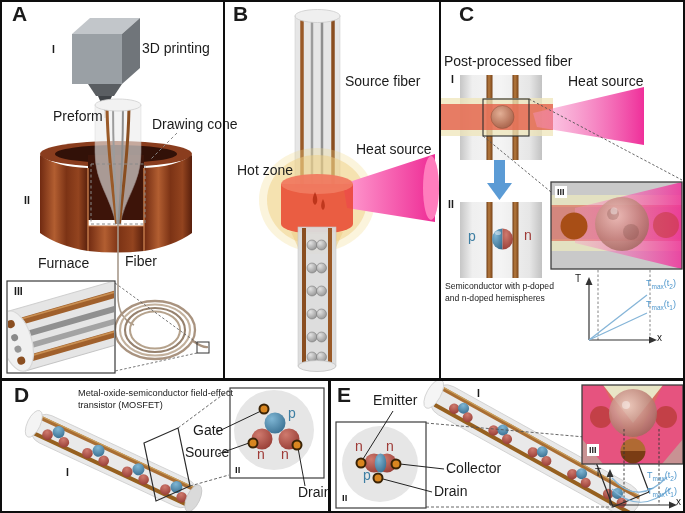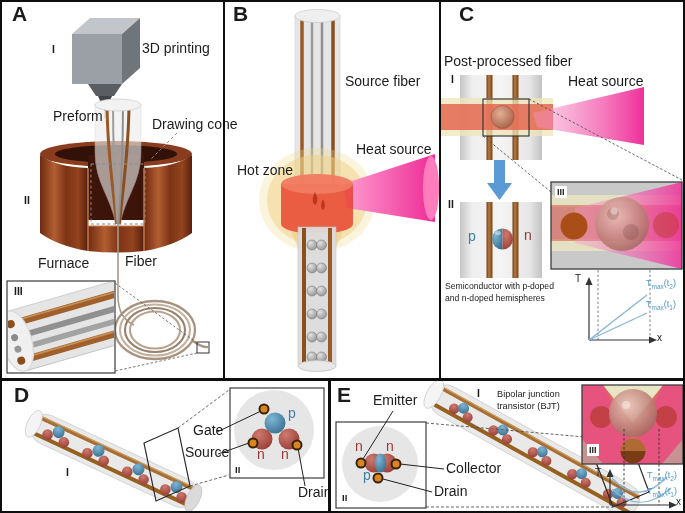--- a/index.html
+++ b/index.html
@@ -351,20 +351,21 @@
         <line x1="215" y1="51" x2="259" y2="30" stroke="#222" stroke-width="1"></line>
         <line x1="216" y1="73" x2="247" y2="62" stroke="#222" stroke-width="1"></line>
         <line x1="296" y1="67" x2="303" y2="105" stroke="#222" stroke-width="1"></line>
         <circle cx="262" cy="28" r="4.5" fill="#d98620" stroke="#3a2306" stroke-width="2"></circle>
         <circle cx="251" cy="62" r="4.5" fill="#d98620" stroke="#3a2306" stroke-width="2"></circle>
         <circle cx="295" cy="64" r="4.5" fill="#d98620" stroke="#3a2306" stroke-width="2"></circle>
       </g>
     </svg>
 
     <div class="lbl letter" style="left:12px;top:8px">D</div>
+    <div class="lbl ctr" style="left:76px;top:7px;width:160px;font-size:9.2px;line-height:11.5px">Metal-oxide-semiconductor field-effect transistor (MOSFET)</div>
     <div class="lbl roman" style="left:64px;top:86px">I</div>
     <div class="lbl" style="left:191px;top:44px">Gate</div>
     <div class="lbl" style="left:183px;top:66px">Source</div>
     <div class="lbl" style="left:296px;top:106px">Drain</div>
     <div class="lbl roman" style="left:233px;top:83px;font-size:9.5px">II</div>
     <div class="lbl pn pblue" style="left:286px;top:25px">p</div>
     <div class="lbl pn nred" style="left:255px;top:66px">n</div>
     <div class="lbl pn nred" style="left:279px;top:66px">n</div>
   </div>
 
@@ -460,21 +461,20 @@
         <line x1="279" y1="124" x2="341" y2="124" stroke="#333" stroke-width="1.2"></line>
         <polygon points="346,124 338,120.5 338,127.5" fill="#333"></polygon>
         <path d="M281,97 C299,117 318,115 336,96" fill="none" stroke="#85b5d8" stroke-width="1.3"></path>
         <path d="M281,108 C301,127 320,125 340,107" fill="none" stroke="#85b5d8" stroke-width="1.3"></path>
       </g>
     </svg>
 
     <div class="lbl letter" style="left:6px;top:8px">E</div>
     <div class="lbl" style="left:42px;top:14px">Emitter</div>
     <div class="lbl roman" style="left:146px;top:7px">I</div>
-    <div class="lbl ctr" style="left:166px;top:8px;width:92px;font-size:9.2px;line-height:11.5px">Bipolar junction transistor (BJT)</div>
     <div class="lbl pn nred" style="left:24px;top:58px">n</div>
     <div class="lbl pn nred" style="left:55px;top:58px">n</div>
     <div class="lbl pn pblue" style="left:32px;top:87px">p</div>
     <div class="lbl roman" style="left:11px;top:111px;font-size:9.5px">II</div>
     <div class="lbl" style="left:115px;top:82px">Collector</div>
     <div class="lbl" style="left:103px;top:105px">Drain</div>
     <div class="lbl chip" style="left:256px;top:63px">III</div>
     <div class="lbl" style="left:264px;top:86px;font-size:10px">T</div>
     <div class="lbl" style="left:345px;top:115px;font-size:10px">x</div>
     <div class="lbl gt" style="left:316px;top:89px"><span>T</span><sub>max</sub><span>(t</span><sub>2</sub><span>)</span></div>

